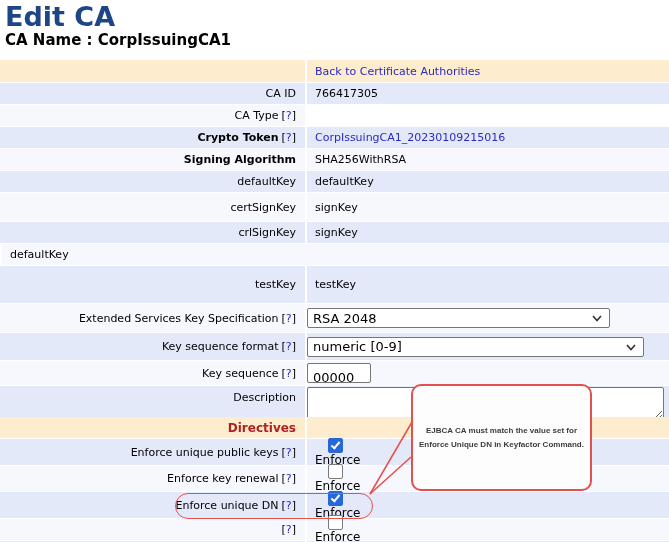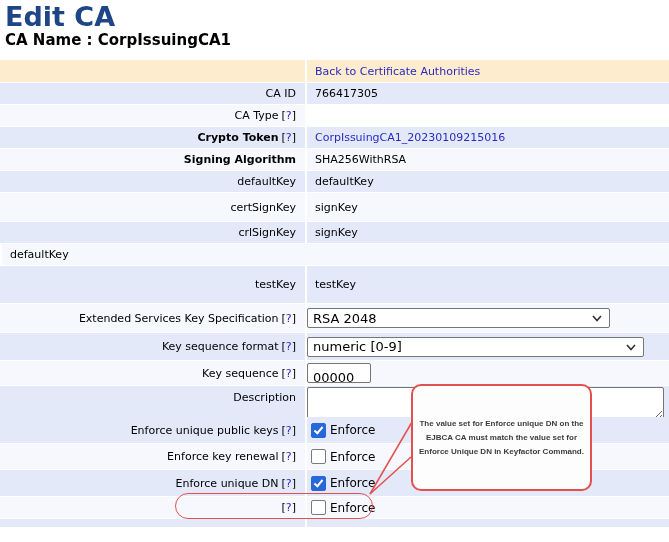--- a/index.html
+++ b/index.html
@@ -49,21 +49,21 @@
     font-family:inherit;font-size:13px;padding:9px 0 0 5px;box-sizing:border-box;
   }
   textarea.desc{
     width:357px;height:33px;border:1px solid #767676;border-radius:2px;background:#fff;
     resize:both;font-family:inherit;font-size:12px;box-sizing:border-box;margin-top:1px;
   }
   .top-align{align-items:flex-end;}
   .top-align .lc{align-items:flex-start;padding-top:5px;}
   .top-align .rc{align-items:flex-start;}
   
-  .cbwrap{margin-left:4px;display:flex;align-items:center;}
+  .cbwrap{margin-left:4px;display:flex;align-items:center;flex-direction:column;}
   .cb{
     width:13px;height:13px;border:1px solid #7a7a7a;border-radius:2px;background:#fff;
     display:inline-block;position:relative;cursor:pointer;flex:none;
   }
   .cb.checked{background:var(--checkbox_blue,#2668d8);border-color:var(--checkbox_blue,#2668d8);}
   .cb.checked::after{
     content:"";position:absolute;left:4px;top:1px;width:3px;height:7px;
     border:solid #fff;border-width:0 2px 2px 0;transform:rotate(40deg);
   }
   .cbl{margin-left:4px;font-size:12px;}
@@ -228,20 +228,26 @@
         </div>
       <div class="rc ctrl">
         <textarea class="desc" style=""></textarea>
       </div>
     </div>
 
   </div>
 
   <div class="tbl" id="t2">
 
+    <div class="r cream" style="height:21px">
+      <div class="lc">
+          <span class="directives-title">Directives</span>
+        </div>
+      <div class="rc"></div>
+    </div>
 
     <div class="r blue" style="height:26px">
       <div class="lc">
         <span>Enforce unique public keys</span>
         <span class="hm"><span class="hb">[</span><a class="hq">?</a><span class="hb">]</span></span>
       </div>
       <div class="rc ctrl">
         <span class="cbwrap">
           <span class="cb checked"></span>
           <span class="cbl">Enforce</span>
@@ -290,21 +296,20 @@
     <div class="r blue" id="bottom-sliver">
       <div class="lc"></div>
         <div class="rc"></div>
     </div>
 
   </div>
 
   <div id="hl-outline"></div>
 
   <div id="callout">
-    <div class="cl">The value set for Enforce unique DN on the</div>
     <div class="cl">EJBCA CA must match the value set for</div>
     <div class="cl">Enforce Unique DN in Keyfactor Command.</div>
   </div>
 
   <svg id="tail-svg" width="669" height="542" viewBox="0 0 669 542">
     <line x1="412" y1="422" x2="370" y2="494"></line>
     <line x1="411" y1="457" x2="370" y2="494"></line>
   </svg>
 
 </div>

